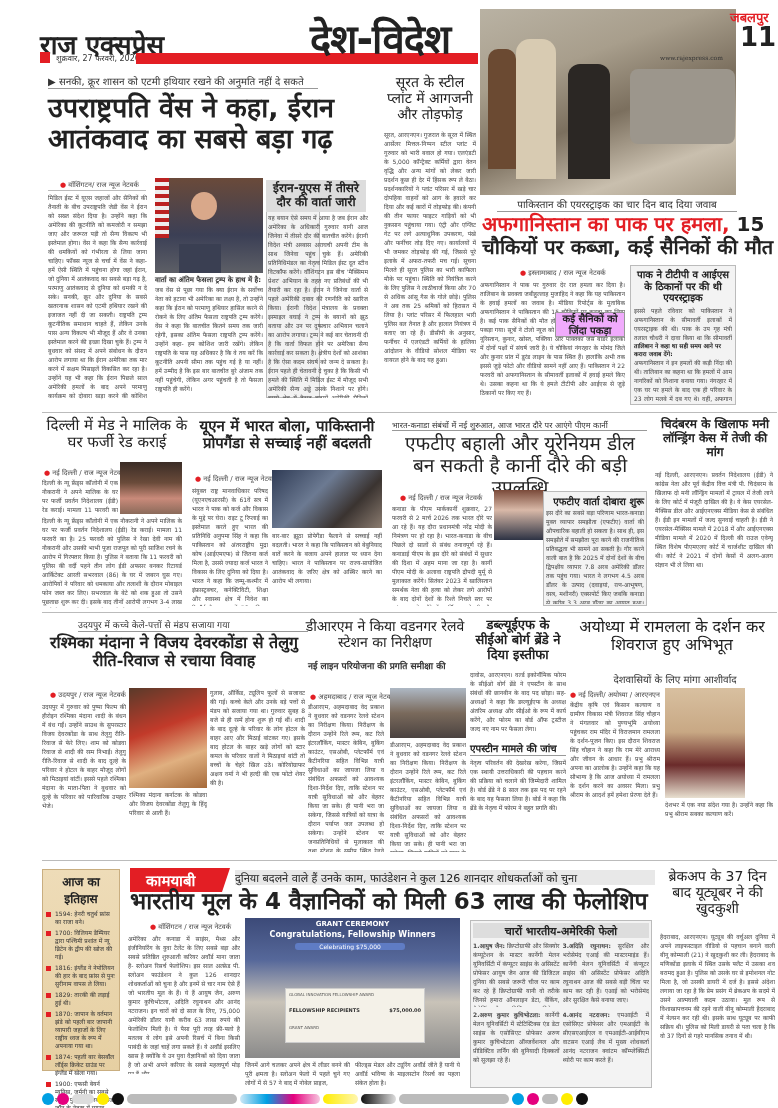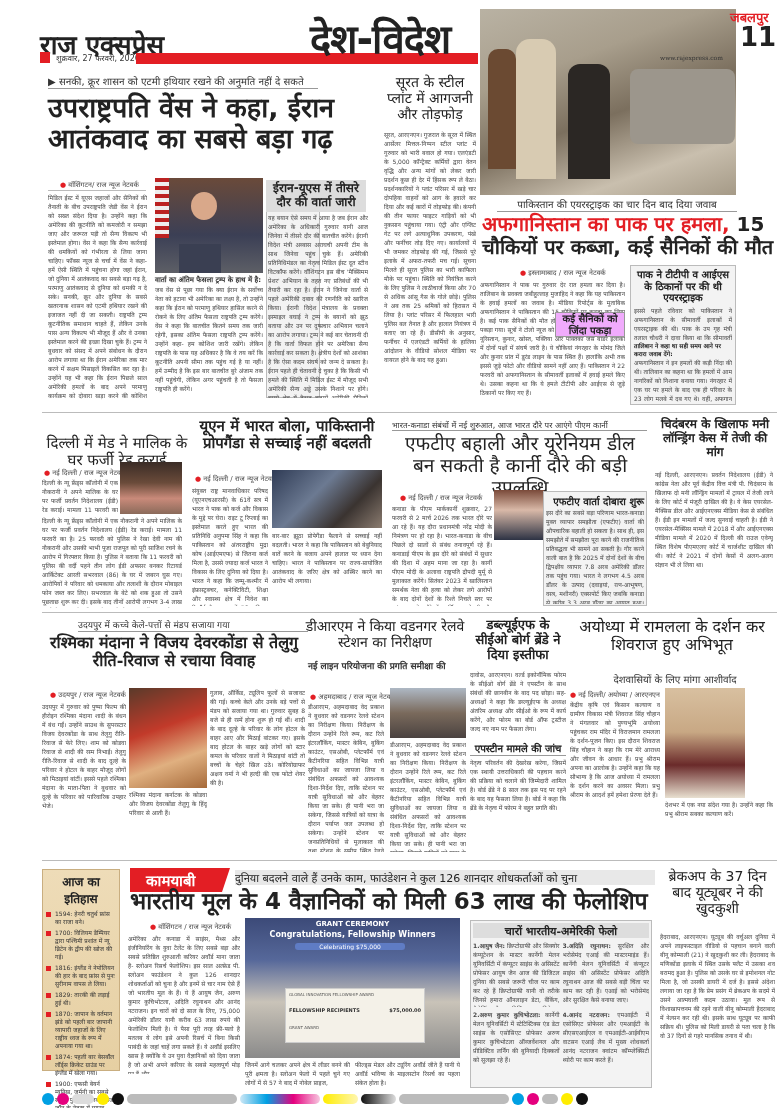--- a/index.html
+++ b/index.html
@@ -72,21 +72,21 @@
 <div class="abs byline" style="left:520px;top:268px">इस्लामाबाद / राज न्यूज नेटवर्क</div>
 <div class="abs body" style="left:480px;top:280px;width:145px;height:122px">अफगानिस्तान ने पाक पर गुरुवार देर रात हमला कर दिया है। तालिबान के प्रवक्ता जबीहुल्लाह मुजाहिद ने कहा कि यह पाकिस्तान के हवाई हमलों का जवाब है। मीडिया रिपोर्ट्स के मुताबिक अफगानिस्तान ने पाकिस्तान की 15 चौकियों पर कब्जा कर लिया है। कई पाक सैनिकों की मौत हो गई है। कई सैनिकों को जिंदा पकड़ा गया। सूत्रों ने टोलो न्यूज को बताया कि डूरंड लाइन, नंगरहार, नूरिस्तान, कुनार, खोस्त, पक्तिया और पक्तिका जैसे बॉर्डर इलाकों में दोनों पक्षों में संघर्ष जारी है। ये चौकियां नंगरहार के मोमंद जिले और कुनार प्रांत में डूरंड लाइन के पास स्थित हैं। हालांकि अभी तक इससे जुड़े फोटो और वीडियो सामने नहीं आए हैं। पाकिस्तान ने 22 फरवरी को अफगानिस्तान के सीमावर्ती इलाकों में हवाई हमले किए थे। उसका कहना था कि ये हमले टीटीपी और आईएस से जुड़े ठिकानों पर किए गए हैं।</div>
 <div class="abs hl" style="left:555px;top:312px;width:70px;font-size:10px;background:#f0abfc;border:1px solid #999;text-align:center">कई सैनिकों को जिंदा पकड़ा</div>
 <div class="abs box" style="left:630px;top:265px;width:106px;height:140px;padding:3px">
   <div class="hl" style="font-size:10px;text-align:center">पाक ने टीटीपी व आईएस के ठिकानों पर की थी एयरस्ट्राइक</div>
   <div class="body" style="height:36px;margin-top:2px">इससे पहले रविवार को पाकिस्तान ने अफगानिस्तान के सीमावर्ती इलाकों में एयरस्ट्राइक की थी। पाक के उप गृह मंत्री तलाल चौधरी ने दावा किया था कि सीमावर्ती इलाकों में अज्ञात ठिकानों पर कार्रवाई में कम से कम 70 लड़ाके मारे गए। बाद में तालिबानी अफसर इस संख्या को 80 तक पहुंचने का दावा किया था।</div>
   <div style="font-size:6px;font-weight:bold;color:#222">तालिबान ने कहा था सही समय आने पर करारा जवाब देंगे:</div>
   <div class="body" style="height:45px">अफगानिस्तान ने इन हमलों की कड़ी निंदा की थी। तालिबान का कहना था कि हमलों में आम नागरिकों को निशाना बनाया गया। नंगरहार में एक घर पर हमले के बाद एक ही परिवार के 23 लोग मलबे में दब गए थे। वहीं, अफगान रक्षा मंत्रालय ने कहा था कि पाक को 'सही समय पर करारा जवाब' दिया जाएगा।</div>
 </div>
 
-<div class="abs hl-thin" style="left:42px;top:435px;width:150px;font-size:15px;text-align:center">दिल्ली में मेड ने मालिक के घर फर्जी रेड कराई</div>
+<div class="abs hl-thin" style="left:42px;top:417px;width:150px;font-size:15px;text-align:center">दिल्ली में मेड ने मालिक के घर फर्जी रेड कराई</div>
 <div class="abs byline" style="left:44px;top:468px">नई दिल्ली / राज न्यूज नेटवर्क</div>
 <div class="abs photo" style="left:120px;top:462px;width:62px;height:52px;background:linear-gradient(180deg,#3a2c26,#6a4b3a 40%,#c98a7a 70%,#8a6a5a)"></div>
 <div class="abs body" style="left:42px;top:478px;width:76px;height:36px">दिल्ली के न्यू फ्रेंड्स कॉलोनी में एक नौकरानी ने अपने मालिक के घर पर फर्जी प्रवर्तन निदेशालय (ईडी) रेड कराई। मामला 11 फरवरी का है। 25 फरवरी को पुलिस ने रेखा देवी नाम की नौकरानी और उसकी भाभी पूजा राजपूत को पूरी साजिश रचने के आरोप में गिरफ्तार किया है। पुलिस ने बताया कि 11 फरवरी को पुलिस की वर्दी पहने तीन लोग ईडी अफसर बनकर रिटायर्ड आर्किटेक्ट आरती सभरवाल (86) के घर में जबरन घुस गए। आरोपियों ने परिवार को धमकाया और तलाशी के दौरान मोबाइल फोन जब्त कर लिए। सभरवाल के बेटे को शक हुआ तो उसने पूछताछ शुरू कर दी। इसके बाद तीनों आरोपी लगभग 3-4 लाख रुपये कैश, महंगी घड़ियां और गहने लेकर कार में फरार हो गए। पुलिस ने 24 फरवरी को मामला दर्ज करने के बाद इसकी जांच शुरू की थी।</div>
 <div class="abs body" style="left:42px;top:516px;width:140px;height:92px">दिल्ली के न्यू फ्रेंड्स कॉलोनी में एक नौकरानी ने अपने मालिक के घर पर फर्जी प्रवर्तन निदेशालय (ईडी) रेड कराई। मामला 11 फरवरी का है। 25 फरवरी को पुलिस ने रेखा देवी नाम की नौकरानी और उसकी भाभी पूजा राजपूत को पूरी साजिश रचने के आरोप में गिरफ्तार किया है। पुलिस ने बताया कि 11 फरवरी को पुलिस की वर्दी पहने तीन लोग ईडी अफसर बनकर रिटायर्ड आर्किटेक्ट आरती सभरवाल (86) के घर में जबरन घुस गए। आरोपियों ने परिवार को धमकाया और तलाशी के दौरान मोबाइल फोन जब्त कर लिए। सभरवाल के बेटे को शक हुआ तो उसने पूछताछ शुरू कर दी। इसके बाद तीनों आरोपी लगभग 3-4 लाख रुपये कैश, महंगी घड़ियां और गहने लेकर कार में फरार हो गए। पुलिस ने 24 फरवरी को मामला दर्ज करने के बाद इसकी जांच शुरू की थी।</div>
 
 <div class="abs hl" style="left:192px;top:418px;width:190px;font-size:15px;text-align:center">यूएन में भारत बोला, पाकिस्तानी प्रोपगैंडा से सच्चाई नहीं बदलती</div>
 <div class="abs byline" style="left:195px;top:474px">नई दिल्ली / राज न्यूज नेटवर्क</div>
 <div class="abs photo" style="left:272px;top:470px;width:110px;height:58px;background:linear-gradient(135deg,#2f3b55,#6c7a92 40%,#3a3330 70%,#8b7c70)"></div>
 <div class="abs body" style="left:192px;top:486px;width:76px;height:120px">संयुक्त राष्ट्र मानवाधिकार परिषद (यूएनएचआरसी) के 61वें सत्र में भारत ने पाक को कर्ज और विकास के मुद्दे पर घेरा। राइट टू रिप्लाई का इस्तेमाल करते हुए भारत की प्रतिनिधि अनुपमा सिंह ने कहा कि पाकिस्तान को अंतरराष्ट्रीय मुद्रा कोष (आईएमएफ) से जितना कर्ज मिला है, उससे ज्यादा कर्ज भारत ने विकास के लिए दुनिया को दिया है। भारत ने कहा कि जम्मू-कश्मीर में इंफ्रास्ट्रक्चर, कनेक्टिविटी, शिक्षा और स्वास्थ्य क्षेत्र में निवेश का रिकॉर्ड है। चुनाव में 58 प्रतिशत मतदान हुआ। यह बदलाव दिखाता है। भारत ने पाकिस्तान से आतंकवादी ढांचे को बंद करने को कहा।</div>
 <div class="abs body" style="left:272px;top:531px;width:110px;height:76px">बार-बार झूठा प्रोपेगैंडा फैलाने से सच्चाई नहीं बदलती। भारत ने कहा कि पाकिस्तान को बेबुनियाद बातें करने के बजाय अपने हालात पर ध्यान देना चाहिए। भारत ने पाकिस्तान पर राज्य-प्रायोजित आतंकवाद के जरिए क्षेत्र को अस्थिर करने का आरोप भी लगाया।</div>
@@ -114,21 +114,21 @@
 
 <div class="abs hl-thin" style="left:305px;top:618px;width:160px;font-size:14px;text-align:center">डीआरएम ने किया वडनगर रेलवे स्टेशन का निरीक्षण</div>
 <div class="abs" style="left:308px;top:659px;width:160px;font-size:9px;font-weight:bold;color:#333">नई लाइन परियोजना की प्रगति समीक्षा की</div>
 <div class="abs byline" style="left:310px;top:692px">अहमदाबाद / राज न्यूज नेटवर्क</div>
 <div class="abs body" style="left:308px;top:702px;width:76px;height:150px">डीआरएम, अहमदाबाद वेद प्रकाश ने बुधवार को वडनगर रेलवे स्टेशन का निरीक्षण किया। निरीक्षण के दौरान उन्होंने रिले रूम, कट रिले इंटरलॉकिंग, मास्टर केबिन, बुकिंग काउंटर, एसओबी, प्लेटफॉर्म एवं कैंटीनरिया सहित विभिन्न यात्री सुविधाओं का जायजा लिया व संबंधित अफसरों को आवश्यक दिशा-निर्देश दिए, ताकि स्टेशन पर यात्री सुविधाओं को और बेहतर किया जा सके। ही पानी भरा जा सकेगा, जिससे यात्रियों को यात्रा के दौरान पर्याप्त जल उपलब्ध हो सकेगा। उन्होंने स्टेशन पर जनप्रतिनिधियों से मुलाकात की तथा स्टेशन के समीप स्थित रेलवे क्रॉसिंग को सड़क मार्ग से जोड़ने की संभावना पर विचार करने का आश्वासन दिया।</div>
 <div class="abs photo" style="left:390px;top:688px;width:76px;height:50px;background:linear-gradient(180deg,#aeb8c4,#7a6a5c 50%,#4a4240)"></div>
 <div class="abs body" style="left:390px;top:740px;width:76px;height:112px">डीआरएम, अहमदाबाद वेद प्रकाश ने बुधवार को वडनगर रेलवे स्टेशन का निरीक्षण किया। निरीक्षण के दौरान उन्होंने रिले रूम, कट रिले इंटरलॉकिंग, मास्टर केबिन, बुकिंग काउंटर, एसओबी, प्लेटफॉर्म एवं कैंटीनरिया सहित विभिन्न यात्री सुविधाओं का जायजा लिया व संबंधित अफसरों को आवश्यक दिशा-निर्देश दिए, ताकि स्टेशन पर यात्री सुविधाओं को और बेहतर किया जा सके। ही पानी भरा जा सकेगा, जिससे यात्रियों को यात्रा के दौरान पर्याप्त जल उपलब्ध हो सकेगा। उन्होंने स्टेशन पर जनप्रतिनिधियों से मुलाकात की तथा स्टेशन के समीप स्थित रेलवे क्रॉसिंग को सड़क मार्ग से जोड़ने की संभावना पर विचार करने का आश्वासन दिया।</div>
 
 <div class="abs hl" style="left:470px;top:618px;width:96px;font-size:13px;text-align:center">डब्ल्यूईएफ के सीईओ बोर्ग ब्रेंडे ने दिया इस्तीफा</div>
 <div class="abs body" style="left:470px;top:670px;width:96px;height:68px">दावोस, आरएनएन। वर्ल्ड इकोनॉमिक फोरम के सीईओ बोर्ग ब्रेंडे ने एपस्टीन के साथ संबंधों की छानबीन के बाद पद छोड़ा। सह-अध्यक्षों ने कहा कि डब्ल्यूईएफ के अध्यक्ष अंतरिम अध्यक्ष और सीईओ के रूप में कार्य करेंगे, और फोरम का बोर्ड ऑफ ट्रस्टीज जल्द नए नाम पर फैसला लेगा।</div>
-<div class="abs" style="left:470px;top:741px;width:96px;font-size:10px;font-weight:bold;color:#222;text-align:center;border-bottom:1px solid #999">एपस्टीन मामले की जांच</div>
+<div class="abs" style="left:470px;top:741px;width:96px;font-size:10px;font-weight:bold;color:#222;text-align:left;border-bottom:1px solid #999">एपस्टीन मामले की जांच</div>
 <div class="abs body" style="left:470px;top:758px;width:96px;height:94px">नेतृत्व परिवर्तन की देखरेख करेगा, जिसमें एक स्थायी उत्तराधिकारी की पहचान करने की प्रक्रिया को चलाने की जिम्मेदारी शामिल है। बोर्ड ब्रेंडे ने 8 साल तक इस पद पर रहने के बाद यह फैसला लिया है। बोर्ड ने कहा कि ब्रेंडे के नेतृत्व में फोरम ने बहुत प्रगति की।</div>
 
 <div class="abs hl-thin" style="left:568px;top:618px;width:208px;font-size:16px;text-align:center">अयोध्या में रामलला के दर्शन कर शिवराज हुए अभिभूत</div>
 <div class="abs" style="left:580px;top:672px;width:190px;font-size:10px;color:#333;text-align:center">देशवासियों के लिए मांगा आशीर्वाद</div>
 <div class="abs byline" style="left:570px;top:690px">नई दिल्ली/ अयोध्या / आरएनएन</div>
 <div class="abs body" style="left:570px;top:700px;width:90px;height:152px">केंद्रीय कृषि एवं किसान कल्याण व ग्रामीण विकास मंत्री शिवराज सिंह चौहान ने मंगलवार को पुण्यभूमि अयोध्या पहुंचकर राम मंदिर में विराजमान रामलला के दर्शन-पूजन किए। इस दौरान शिवराज सिंह चौहान ने कहा कि राम मेरे आराध्य और जीवन के आधार हैं। प्रभु श्रीराम अपना का आलोक है। उन्होंने कहा कि यह सौभाग्य है कि आज अयोध्या में रामलला के दर्शन करने का अवसर मिला। प्रभु श्रीराम के आदर्श हमें हमेशा प्रेरणा देते हैं।</div>
 <div class="abs photo" style="left:665px;top:688px;width:80px;height:110px;background:linear-gradient(180deg,#d8c0a0,#c8a884 40%,#6a2a2a 70%,#e8e0d0)"></div>
 <div class="abs body" style="left:665px;top:800px;width:108px;height:52px">देशभर में एक नया संदेश गया है। उन्होंने कहा कि प्रभु श्रीराम सबका कल्याण करें।</div>
 
 <div class="abs history" style="left:42px;top:869px;width:78px;height:202px;padding:3px">

